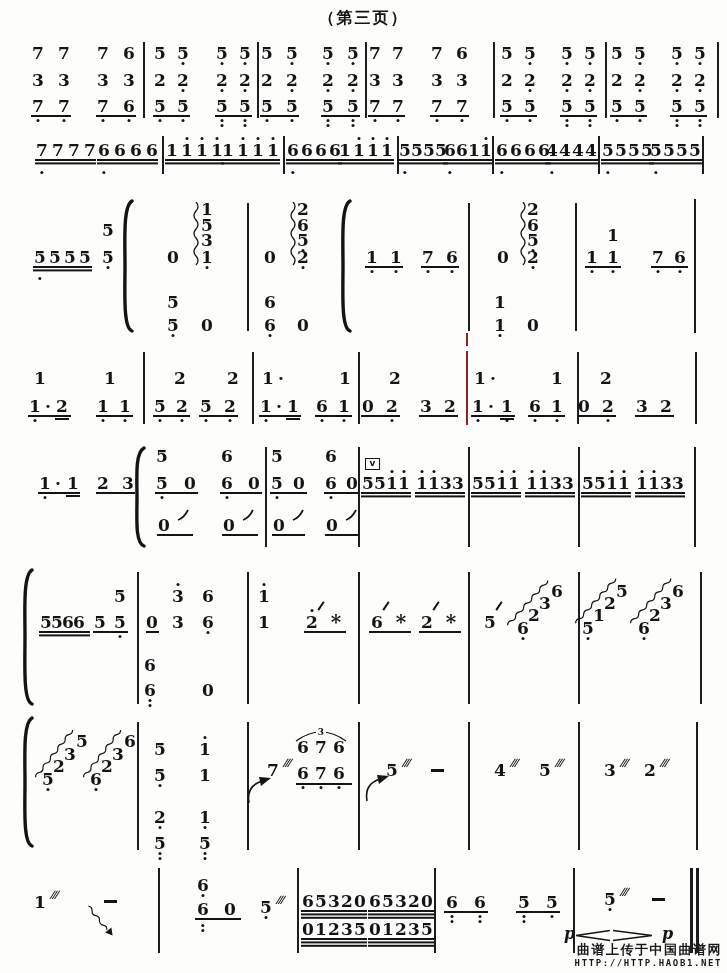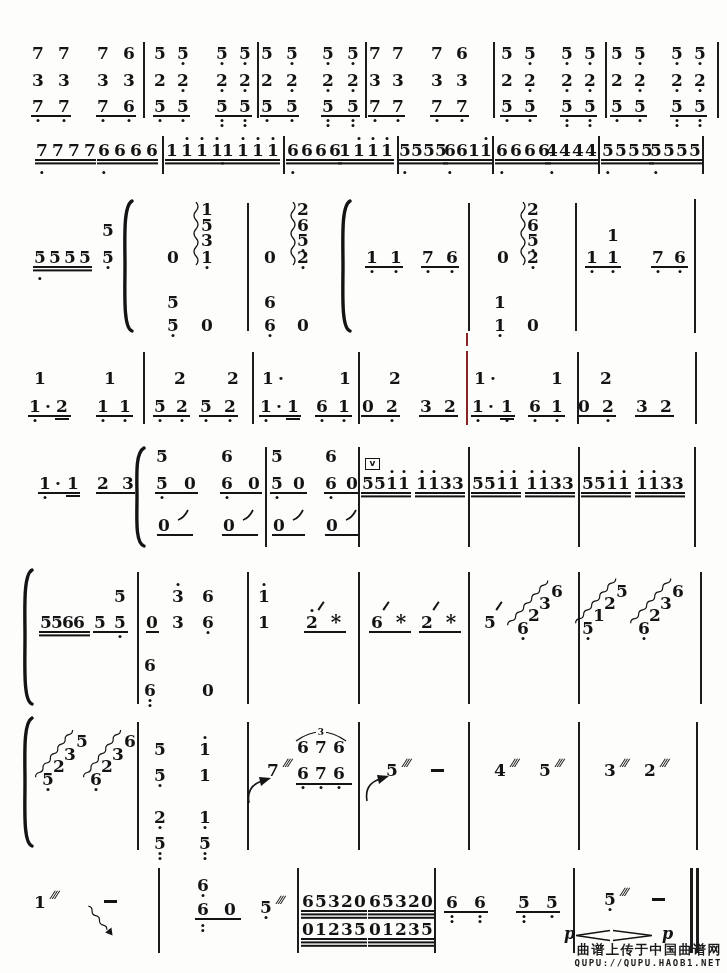--- a/index.html
+++ b/index.html
@@ -34,22 +34,23 @@
   .dyn{position:absolute;font:italic 700 16px "DejaVu Serif",serif;color:#141414;}
   .credit-site{position:absolute;right:5px;top:941px;font:700 13px "DejaVu Sans",sans-serif;
       letter-spacing:1.5px;color:#1a1a1a;}
   .credit-url{position:absolute;right:5px;top:958px;font:700 9px "DejaVu Sans Mono",monospace;
       letter-spacing:1.6px;color:#1a1a1a;}
 </style>
 </head>
 <body>
 
 <div id="score">
+  <div class="title">（第三页）</div>
   <div class="credit-site">曲谱上传于中国曲谱网</div>
-  <div class="credit-url">QUPU://QUPU.HAOB1.NET</div>
+  <div class="credit-url">HTTP://HTTP.HAOB1.NET</div>
 <div class="n" style="left: 38px; top: 46px;">7</div>
     <div class="n" style="left: 64px; top: 46px;">7</div>
     <div class="n" style="left: 103px; top: 46px;">7</div>
     <div class="n" style="left: 129px; top: 46px;">6</div>
     <div class="n" style="left: 160px; top: 46px;">5</div>
     <div class="n" style="left: 183px; top: 46px;">5<i class="ndot" style="top: 15.5px;"></i></div>
     <div class="n" style="left: 222px; top: 46px;">5<i class="ndot" style="top: 15.5px;"></i></div>
     <div class="n" style="left: 245px; top: 46px;">5<i class="ndot" style="top: 15.5px;"></i></div>
     <div class="n" style="left: 267px; top: 46px;">5</div>
     <div class="n" style="left: 292px; top: 46px;">5<i class="ndot" style="top: 15.5px;"></i></div>

